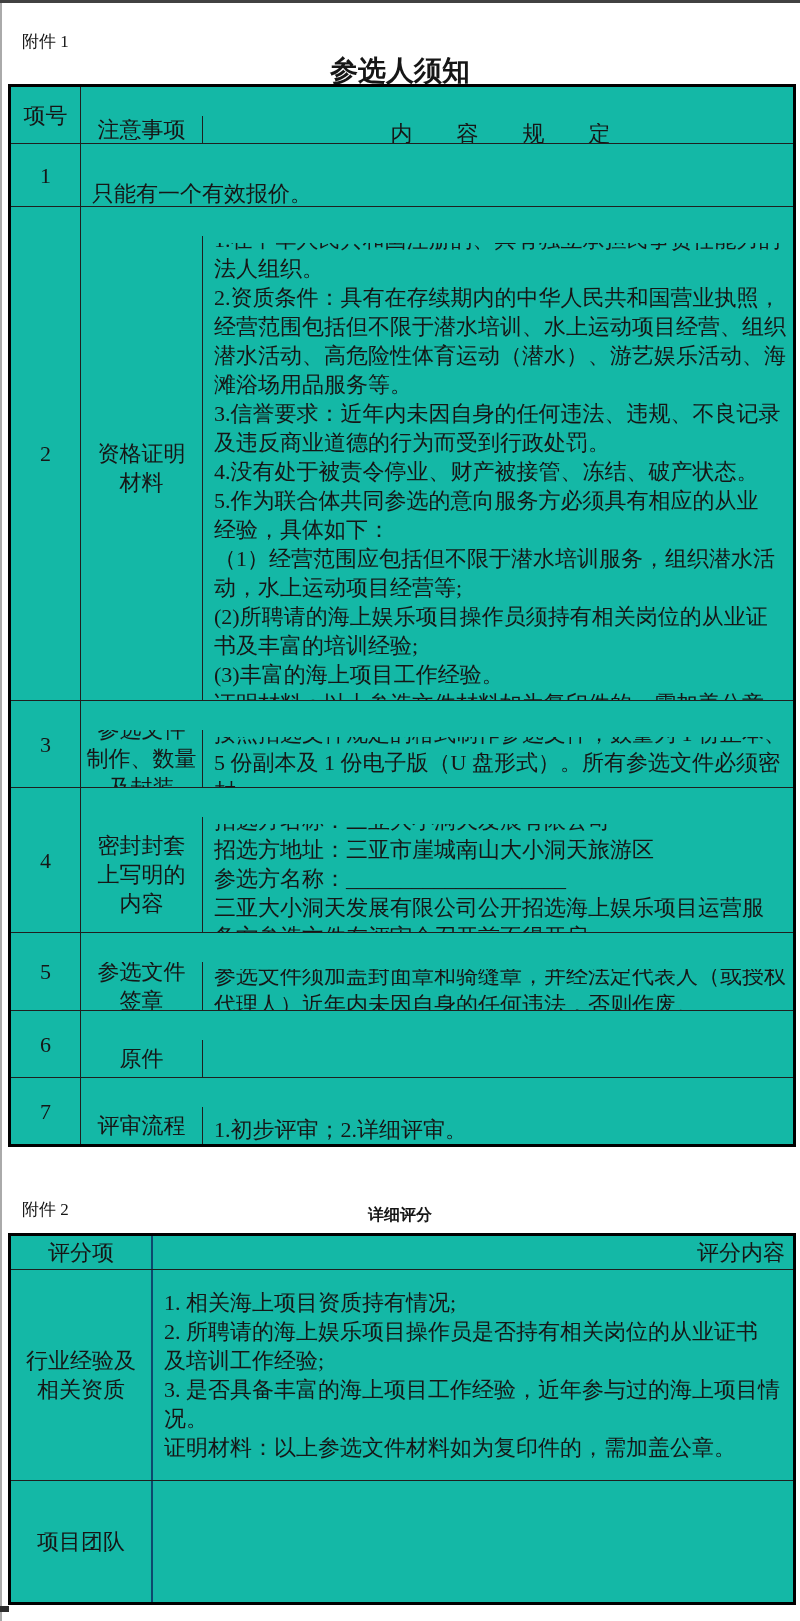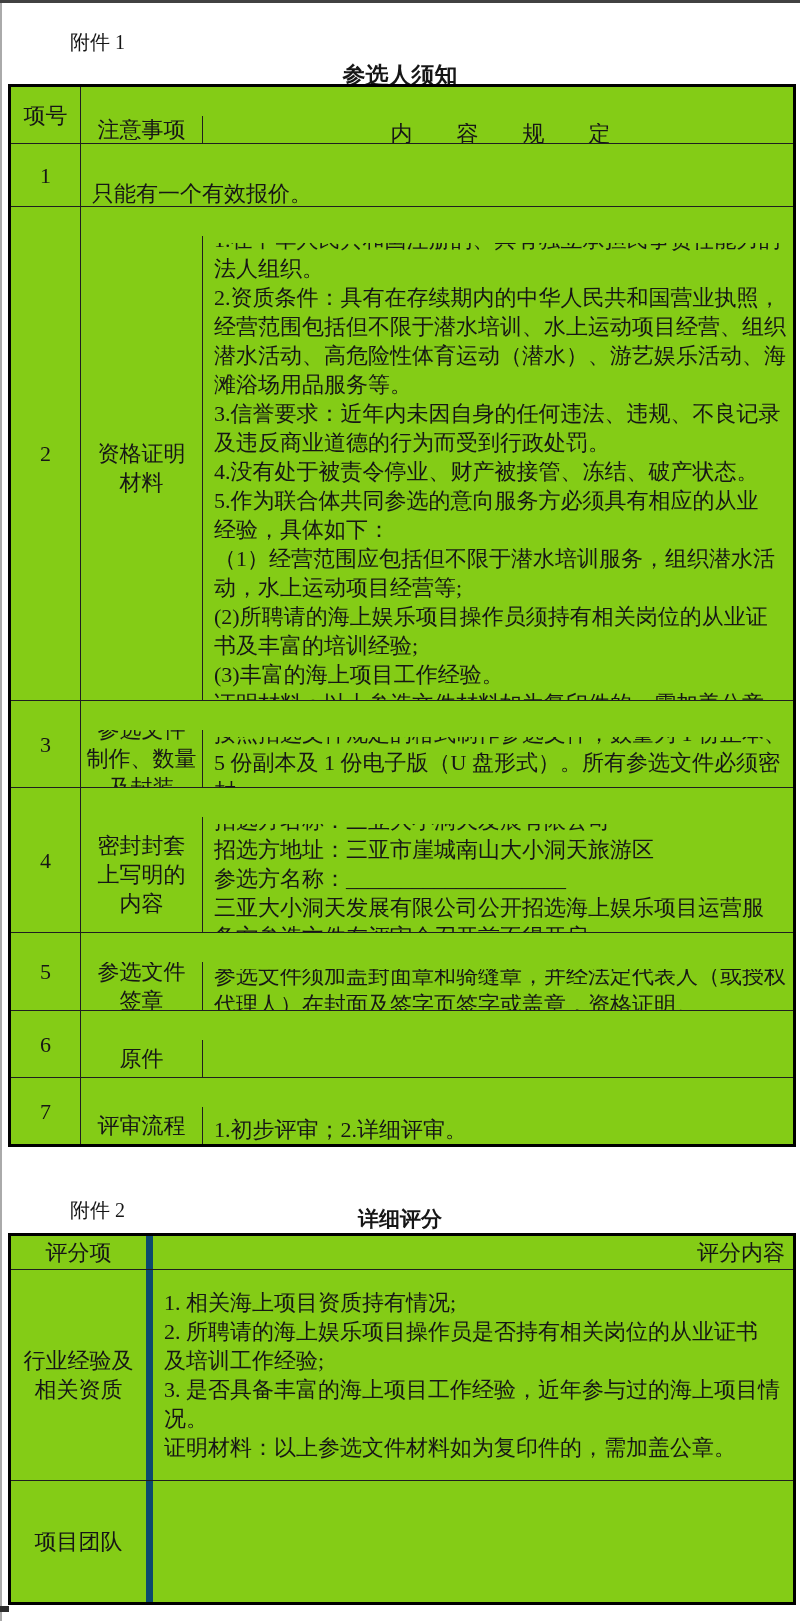--- a/index.html
+++ b/index.html
@@ -11,54 +11,54 @@
     height: 1621px;
     background: #ffffff;
     color: #161616;
     overflow: hidden;
   }
   
   .scan-top-edge { position: absolute; left: 0; top: 0; width: 800px; height: 3px; background: #414141; }
   .scan-left-edge { position: absolute; left: 0; top: 3px; width: 2px; height: 1618px; background: #aaaaaa; }
   .scan-corner-mark { position: absolute; left: 0; top: 1606px; width: 9px; height: 6px; background: #2e2e2e; }
 
-  .att-label { position: absolute; left: 22px; font-size: 20px; line-height: 24px; margin-left: 48px; }
+  .att-label { position: absolute; left: 22px; font-size: 17px; line-height: 24px; }
   .att-label-1 { top: 30px; }
   .att-label-2 { top: 1198px; }
 
   .doc-title { position: absolute; left: 0; width: 800px; text-align: center; font-weight: bold; }
-  .doc-title-1 { top: 52px; font-size: 23px; margin-top: 8px; }
-  .doc-title-2 { top: 1205px; font-size: 21px; }
+  .doc-title-1 { top: 52px; font-size: 28px; }
+  .doc-title-2 { top: 1205px; font-size: 16px; }
 
   .tbl {
     position: absolute;
     left: 8px;
     width: 788px;
     border: 3px solid #000;
-    background: #84cc16;
+    background: #14b8a6;
   }
   .tbl-1 { top: 84px; }
   .tbl-2 { top: 1233px; }
 
   .tr { display: flex; border-bottom: 1px solid #1f1f1f; }
   .tr:last-child { border-bottom: none; }
   .td {
     display: flex;
     flex-direction: column;
     justify-content: center;
     font-size: 22px;
     line-height: 29px;
     white-space: pre-line;
     overflow: hidden;
   }
   .c-center { text-align: center; }
   .c-no { width: 70px; border-right: 1px solid #1f1f1f; }
   .c-label { width: 122px; border-right: 1px solid #1f1f1f; margin-top: 29px; }
   .c-content { flex: 1; padding: 2px 6px 2px 11px; text-align: left; margin-top: 36px; }
-  .c2-label { width: 142px; border-right: 7px solid #0c4a6e; }
+  .c2-label { width: 142px; border-right: 2px solid #0c4a6e; }
   .c2-content { flex: 1; padding: 2px 8px 2px 11px; text-align: left; }
 
   
   .t1-rh { height: 57px; }
   .t1-r1 { height: 63px; }
   .t1-r2 { height: 494px; }
   .t1-r3 { height: 87px; }
   .t1-r4 { height: 145px; }
   .t1-r5 { height: 78px; }
   .t1-r6 { height: 67px; }
@@ -130,21 +130,21 @@
 招选方地址：三亚市崖城南山大小洞天旅游区
 参选方名称：____________________
 三亚大小洞天发展有限公司公开招选海上娱乐项目运营服
 务方参选文件在评审会召开前不得开启。</div>
     </div>
     <div class="tr t1-r5">
       <div class="td c-no c-center">5</div>
       <div class="td c-label c-center">参选文件
 签章</div>
       <div class="td c-content">参选文件须加盖封面章和骑缝章，并经法定代表人（或授权
-代理人）在封面及签字页签字或盖章，资格证明。</div>
+代理人）近年内未因自身的任何违法，否则作废。</div>
     </div>
     <div class="tr t1-r6">
       <div class="td c-no c-center">6</div>
       <div class="td c-label c-center">原件</div>
     </div>
     <div class="tr t1-r7">
       <div class="td c-no c-center">7</div>
       <div class="td c-label c-center">评审流程</div>
       <div class="td c-content">1.初步评审；2.详细评审。</div>
     </div>

